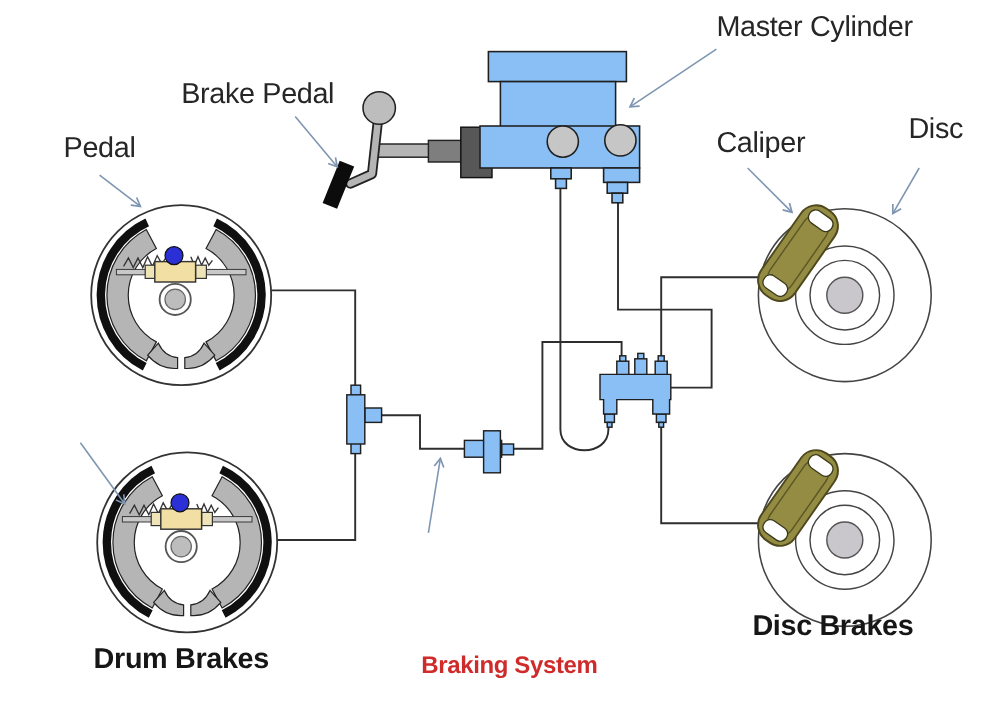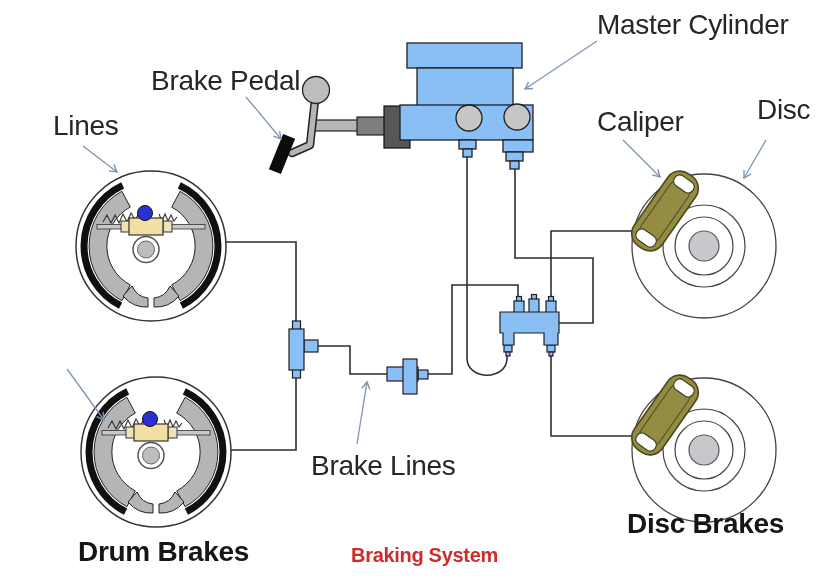--- a/index.html
+++ b/index.html
@@ -2,21 +2,21 @@
 <html><head>
 <meta charset="utf-8">
 <style>
   html,body{margin:0;padding:0;background:#fff;}
   .canvas{
     position:relative;width:820px;height:584px;background:#ffffff;
     overflow:hidden;font-family:"Liberation Sans",sans-serif;
   }
   .canvas svg{position:absolute;left:0;top:0;}
   .lbl{
-    position:absolute;color:#262626;font-size:28px;line-height:1.05;
+    position:absolute;color:#262626;font-size:24px;line-height:1.05;
     white-space:nowrap;letter-spacing:-0.3px;
   }
   .lbl.bold{font-weight:bold;color:#161616;}
   .lbl.title{font-weight:bold;font-size:20px;color:#d02b2b;}
 </style>
 </head>
 <body>
 
 <div class="canvas">
 
@@ -142,21 +142,20 @@
     <path d="M597,41 L525,89" marker-end="url(#arw)"></path>
     <path d="M623,140 L660,177" marker-end="url(#arw)"></path>
     <path d="M766,140 L744,178" marker-end="url(#arw)"></path>
     <path d="M67,369 L104,420" marker-end="url(#arw)"></path>
     <path d="M357,444 L367,382" marker-end="url(#arw)"></path>
   </g>
 </svg>
 
 <div class="lbl" style="left:597px;top:10px">Master Cylinder</div>
 <div class="lbl" style="left:151px;top:66px">Brake Pedal</div>
-<div class="lbl" style="left:53px;top:111px">Lines</div>
+<div class="lbl" style="left:53px;top:111px">Pedal</div>
 <div class="lbl" style="left:597px;top:107px">Caliper</div>
 <div class="lbl" style="left:757px;top:95px">Disc</div>
-<div class="lbl" style="left:311px;top:451px">Brake Lines</div>
 <div class="lbl bold" style="left:78px;top:537px">Drum Brakes</div>
 <div class="lbl bold" style="left:627px;top:509px">Disc Brakes</div>
 <div class="lbl title" style="left:351px;top:545px">Braking System</div>
 
 </div>
 
 </body></html>

